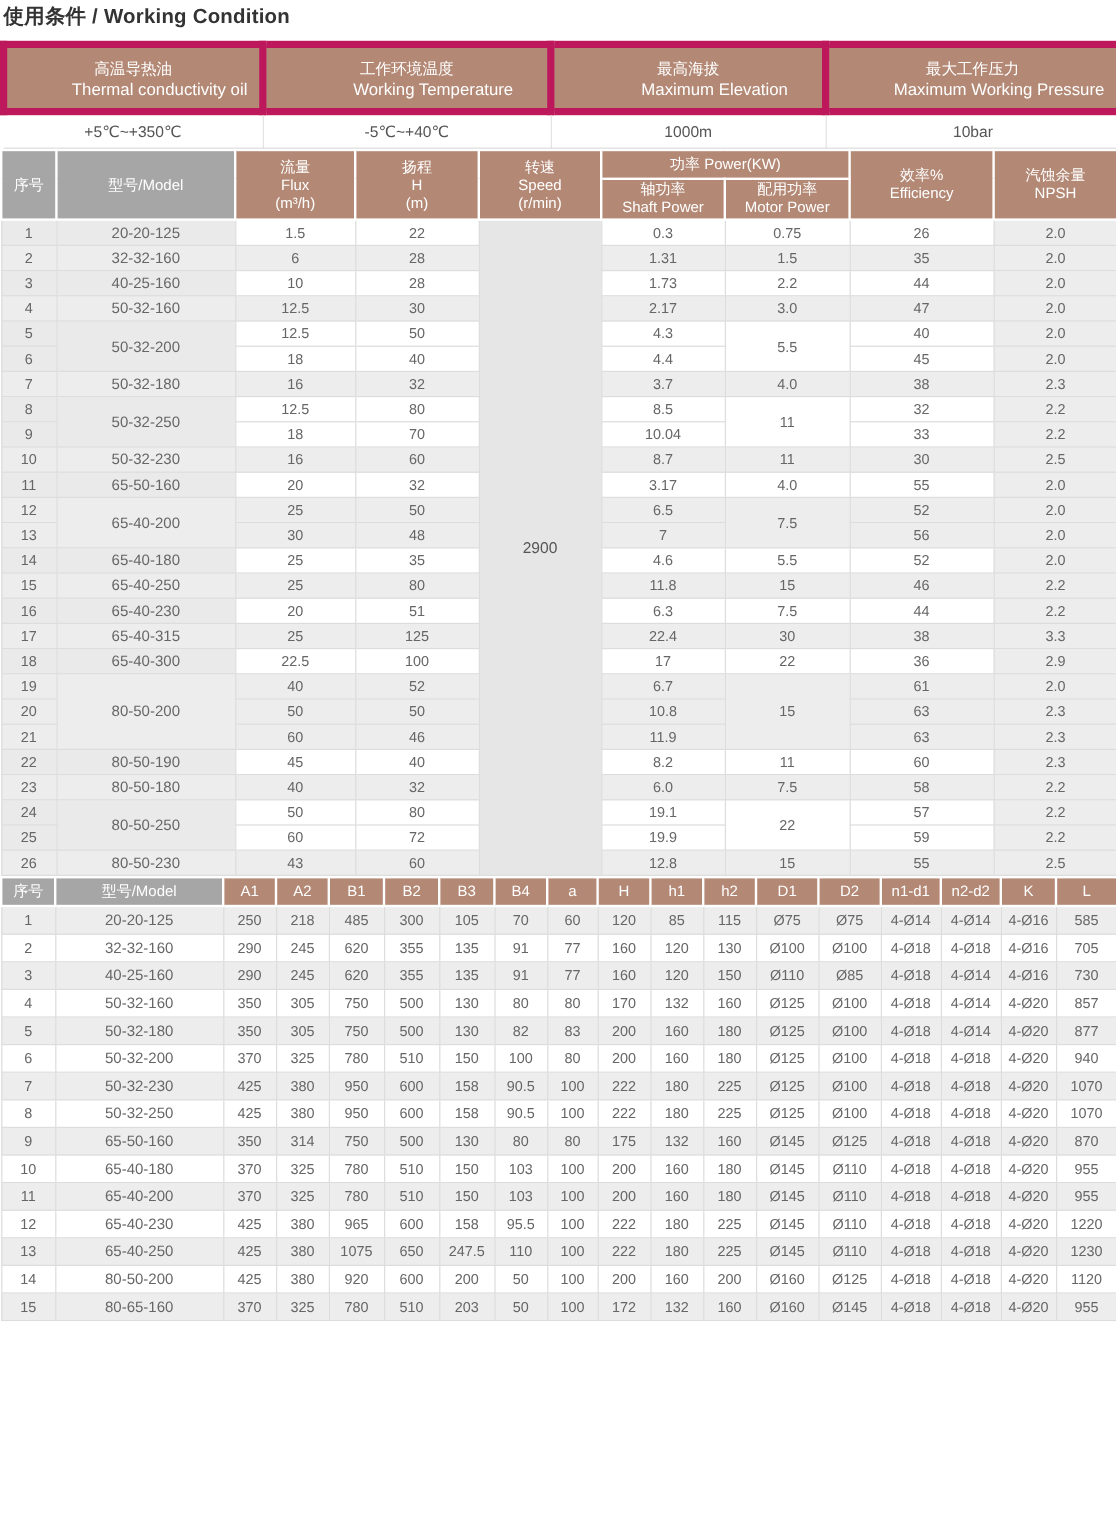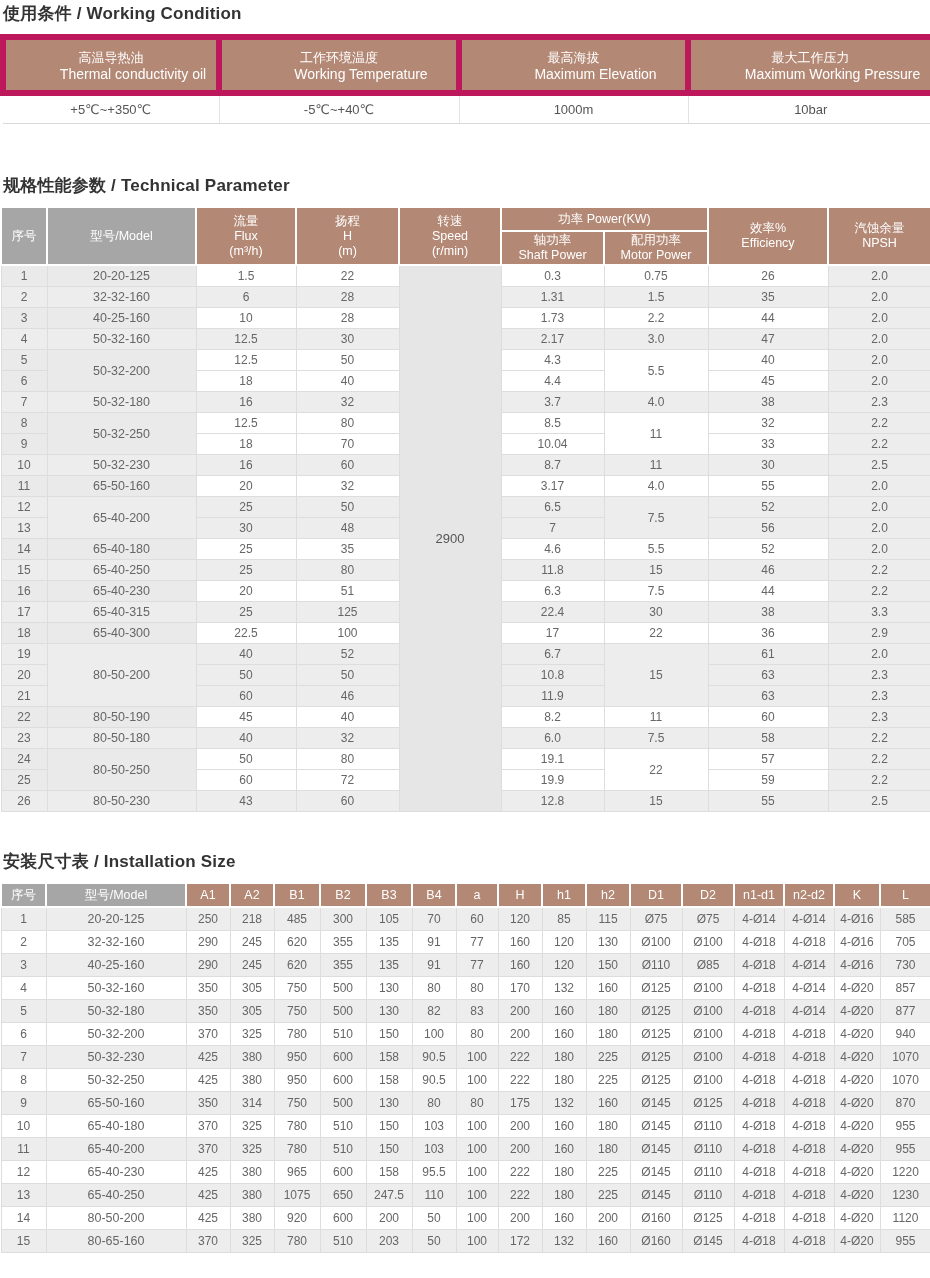--- a/index.html
+++ b/index.html
@@ -104,21 +104,20 @@
     <tbody>
       <tr>
         <td>+5℃~+350℃</td>
         <td>-5℃~+40℃</td>
         <td>1000m</td>
         <td>10bar</td>
       </tr>
     </tbody>
   </table>
 
-  <h2 class="sec t2">规格性能参数 / Technical Parameter</h2>
 
   <table class="tech">
     <colgroup>
       <col style="width:46px">
         <col style="width:149px">
         <col style="width:100px">
         <col style="width:103px">
       <col style="width:102px">
         <col style="width:103px">
         <col style="width:104px">
@@ -411,21 +410,20 @@
           <td>43</td>
           <td>60</td>
           <td>12.8</td>
           <td>15</td>
           <td>55</td>
           <td class="c-npsh">2.5</td>
         </tr>
       </tbody>
   </table>
 
-  <h2 class="sec t3">安装尺寸表 / Installation Size</h2>
 
   <table class="inst">
     <colgroup>
       <col style="width:45px">
         <col style="width:140px">
       <col style="width:44px">
         <col style="width:44px">
         <col style="width:46px">
         <col style="width:46px">
       <col style="width:46px">

